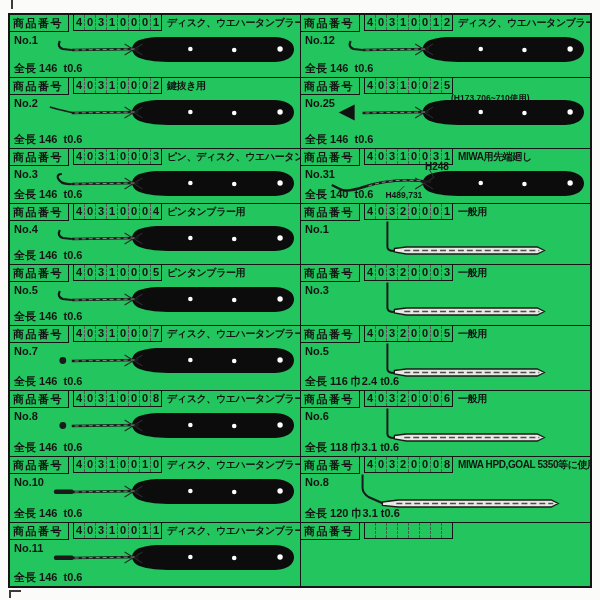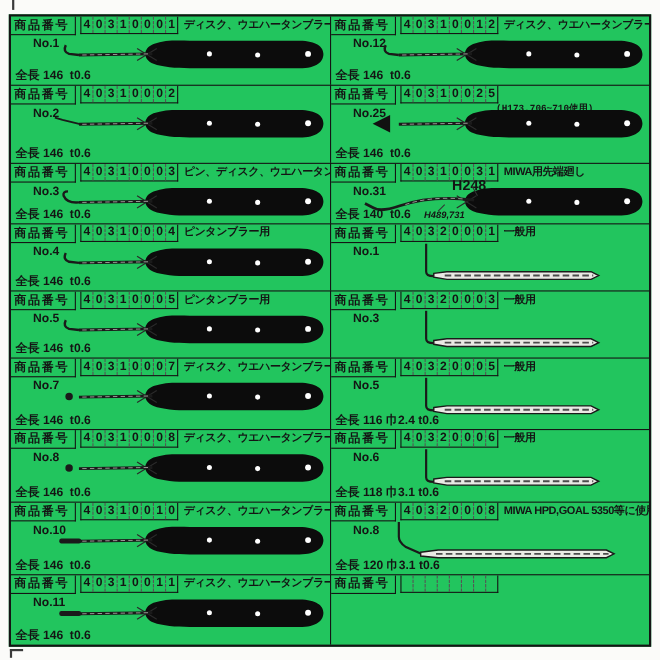--- a/index.html
+++ b/index.html
@@ -35,30 +35,30 @@
   .digit{
     width:10px;text-align:center;font-size:11px;line-height:14px;
     border-left:1px dashed #555;
   }
   .digit:first-child{border-left:none;}
   .desc{
     flex:1;margin-left:5px;font-size:10px;line-height:15px;
     letter-spacing:-0.4px;white-space:nowrap;overflow:hidden;
   }
   .desc-sub{
-    position:absolute;top:15px;left:150px;font-size:8.5px;white-space:nowrap;font-family:Liberation Mono, monospace;
-  }
-  .item-no{position:absolute;left:20px;top:19px;font-size:11px;}
+    position:absolute;top:15px;left:150px;font-size:8.5px;white-space:nowrap;
+  }
+  .item-no{position:absolute;left:4px;top:19px;font-size:11px;}
   .tool{position:absolute;left:2px;right:3px;top:17px;height:36px;}
   .tool svg{width:100%;height:100%;display:block;}
   .spec{
     position:absolute;left:4px;bottom:1px;font-size:11px;white-space:pre;
   }
-  .annot-above{position:absolute;left:110px;top:12px;font-size:13px;white-space:nowrap;}
-  .annot-below{font-size:8.5px;margin-left:12px;font-style:italic;}
+  .annot-above{position:absolute;left:124px;top:12px;font-size:10px;white-space:nowrap;}
+  .annot-below{font-size:8.5px;margin-left:12px;}
 </style>
 </head>
 <body>
 
 <div>
   <div class="artifact" style="left:11px;top:0;width:2px;height:9px;"></div>
   <div class="artifact" style="left:9px;top:590px;width:12px;height:1.5px;"></div>
   <div class="artifact" style="left:9px;top:590px;width:1.5px;height:8px;"></div>
 
   <div class="table" id="product-table">
@@ -132,20 +132,21 @@
       <span class="digit-boxes">
             <span class="digit">4</span>
             <span class="digit">0</span>
             <span class="digit">3</span>
             <span class="digit">1</span>
             <span class="digit">0</span>
             <span class="digit">0</span>
             <span class="digit">0</span>
             <span class="digit">2</span>
           </span>
+      <span class="desc">鍵抜き用</span>
     </div>
     <span class="desc-sub"></span>
     <span class="item-no">No.2</span>
     <span class="annot-above"></span>
     <div class="tool">
           <svg viewBox="0 0 286 36" preserveAspectRatio="none" xmlns="http://www.w3.org/2000/svg">
             <path d="M128,8 C139,4 151,5 161,5 L261,5 C277,5 283,11 283,17 C283,24 277,30 261,30 L161,30 C148,30 136,29 128,26 C118,22 118,12 128,8 Z" fill="#0c0c0c"></path>
             <circle cx="179" cy="17" r="2.3" fill="#fff"></circle>
             <circle cx="223" cy="18" r="2.3" fill="#fff"></circle>
             <circle cx="269" cy="17" r="2.7" fill="#fff"></circle>

